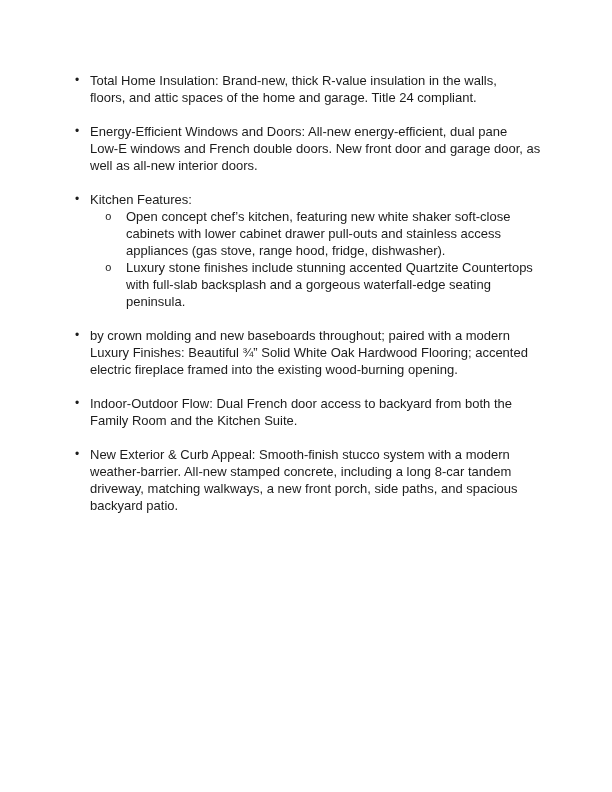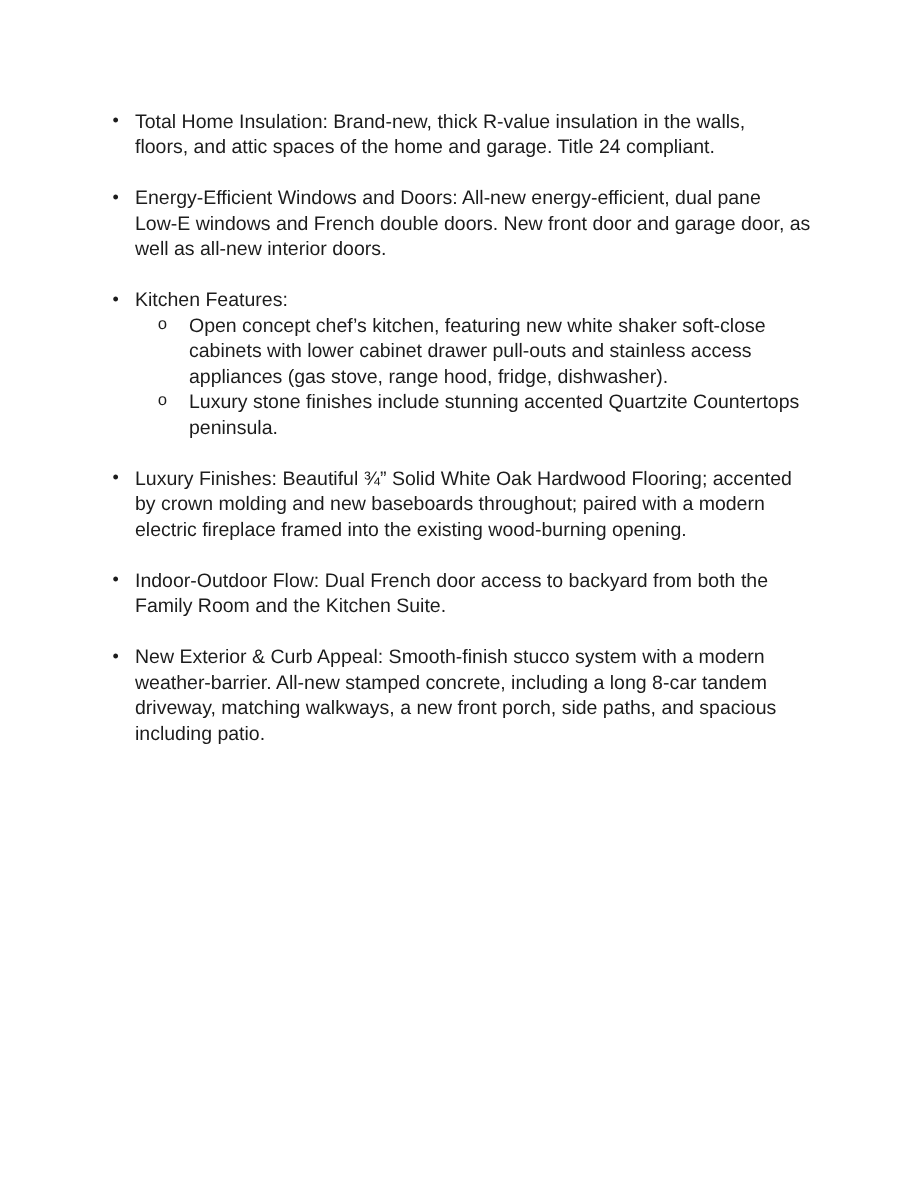--- a/index.html
+++ b/index.html
@@ -80,35 +80,36 @@
         <div class="line"><span class="b">Kitchen Features:</span></div>
         <div class="sub-li">
           <span class="marker">o</span>
           <div class="line"><span class="r">Open concept chef’s kitchen, featuring new white shaker soft-close</span></div>
           <div class="line"><span class="r">cabinets with lower cabinet drawer pull-outs and stainless access</span></div>
           <div class="line"><span class="r">appliances (gas stove, range hood, fridge, dishwasher).</span></div>
         </div>
         <div class="sub-li">
           <span class="marker">o</span>
           <div class="line"><span class="r">Luxury stone finishes include stunning accented </span><span class="b">Quartzite Countertops</span></div>
+          <div class="line"><span class="r">with full-slab backsplash and a gorgeous </span><span class="b">waterfall-edge</span><span class="r"> seating</span></div>
           <div class="line"><span class="r">peninsula.</span></div>
         </div>
       </div>
       <div class="li">
         <span class="marker">•</span>
+        <div class="line"><span class="r">by crown molding and new baseboards throughout; paired with a modern</span></div>
         <div class="line"><span class="b">Luxury Finishes:</span><span class="r"> Beautiful </span><span class="b">¾” Solid White Oak Hardwood</span><span class="r"> Flooring; accented</span></div>
-        <div class="line"><span class="r">by crown molding and new baseboards throughout; paired with a modern</span></div>
         <div class="line"><span class="r">electric fireplace framed into the existing wood-burning opening.</span></div>
       </div>
       <div class="li">
         <span class="marker">•</span>
         <div class="line"><span class="b">Indoor-Outdoor Flow:</span><span class="r"> Dual French door access to backyard from both the</span></div>
         <div class="line"><span class="r">Family Room and the Kitchen Suite.</span></div>
       </div>
       <div class="li last">
         <span class="marker">•</span>
         <div class="line"><span class="b">New Exterior &amp; Curb Appeal:</span><span class="r"> Smooth-finish stucco system with a modern</span></div>
         <div class="line"><span class="r">weather-barrier. All-new </span><span class="b">stamped concrete</span><span class="r">, including a long 8-car tandem</span></div>
         <div class="line"><span class="r">driveway, matching walkways, a new front porch, side paths, and spacious</span></div>
-        <div class="line"><span class="r">including patio.</span></div>
+        <div class="line"><span class="r">backyard patio.</span></div>
       </div>
     </div>
 </div>
 
 </body></html>

